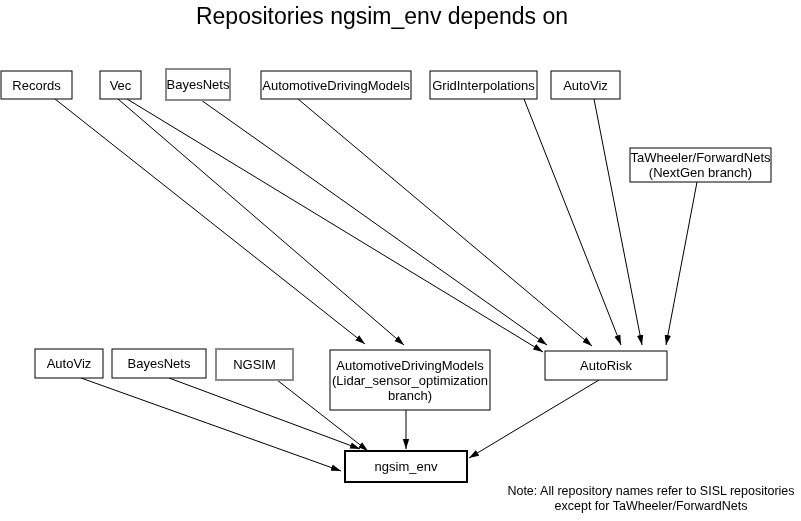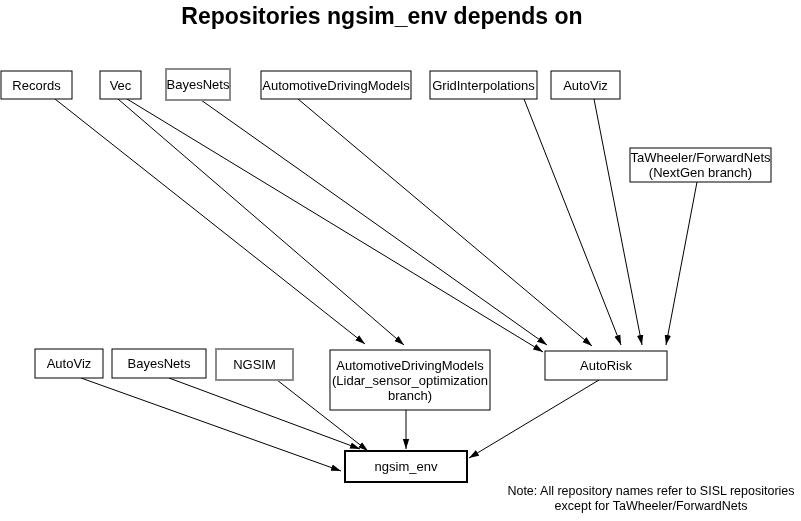--- a/index.html
+++ b/index.html
@@ -11,21 +11,21 @@
     font-family: "Liberation Sans", sans-serif;
     overflow: hidden;
   }
   #page-title {
     position: absolute;
     left: 150px;
     top: 3px;
     width: 464px;
     text-align: center;
     font-size: 23px;
-    font-weight: bold;
+    font-weight: normal;
     color: #000000;
     letter-spacing: 0px;
     white-space: nowrap;
   }
   #diagram {
     position: absolute;
     left: 0;
     top: 0;
   }
   .node-label {

